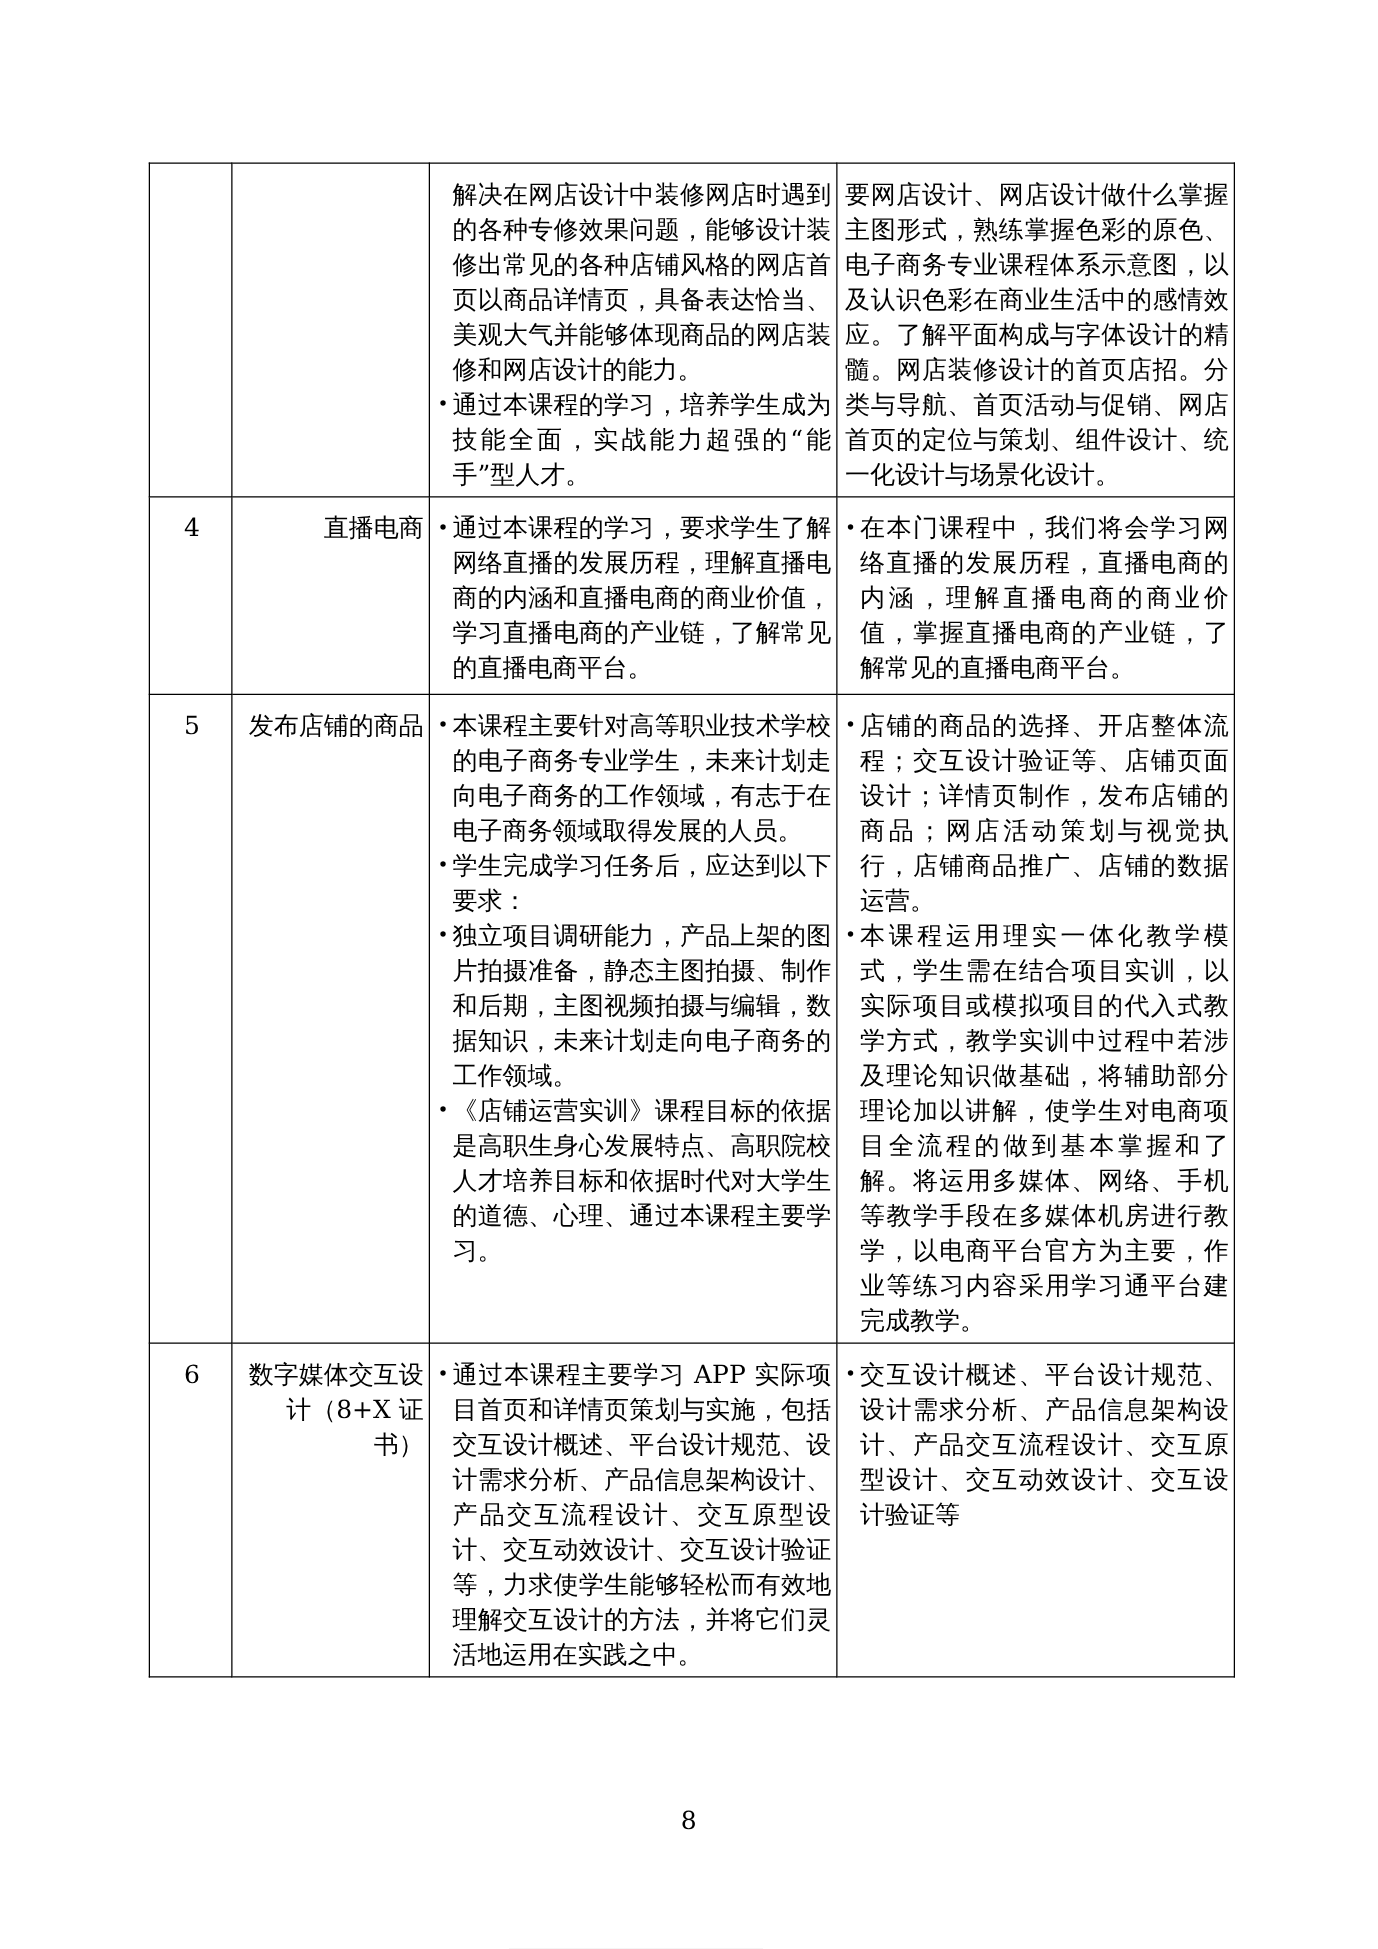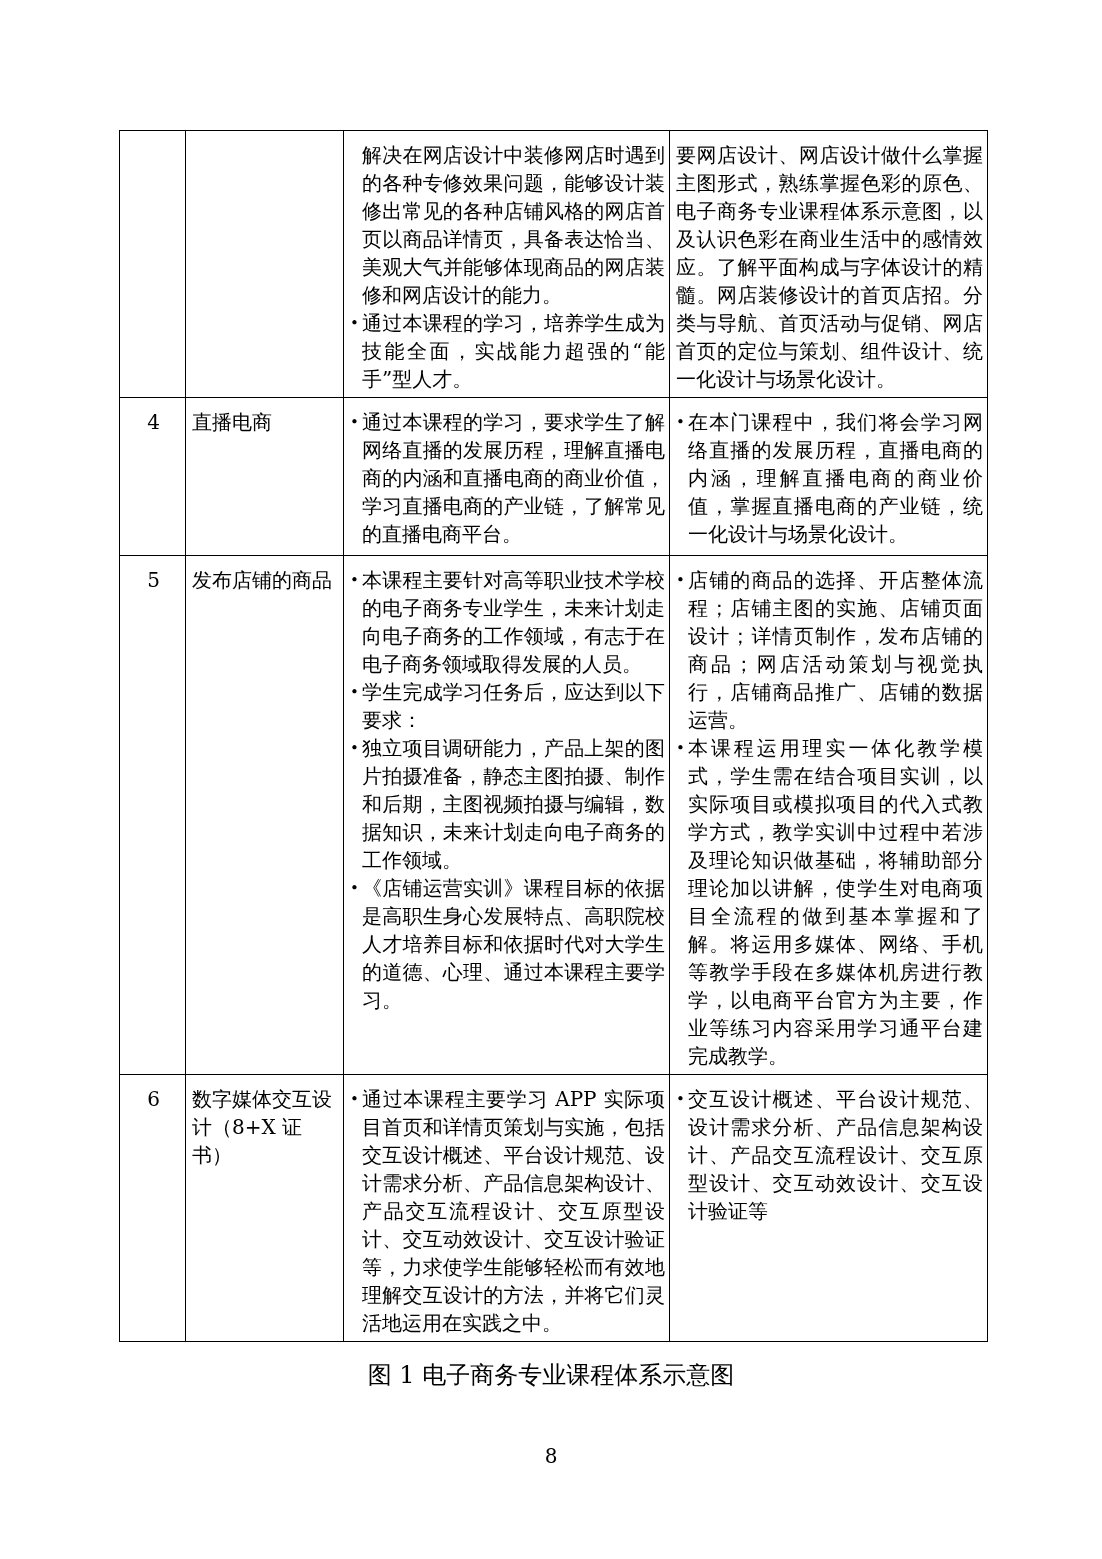--- a/index.html
+++ b/index.html
@@ -18,21 +18,21 @@
     table-layout:fixed;
   }
   table.doc-table td{
     border:1px solid #000000;
     vertical-align:top;
     font-size:20px;
     line-height:28px;
     padding:10px 4px 4px 6px;
   }
   td.c-num{text-align:center;padding-left:2px;padding-right:2px;}
-  td.c-name{padding-left:12px;padding-right:4px;text-align:left;}
+  td.c-name{padding-left:12px;padding-right:4px;text-align:right;}
   td.c-obj{padding-left:6px;padding-right:4px;margin-top:48px;}
   td.c-content{padding-left:11px;padding-right:8px;}
   .para{
     position:relative;
     text-align:justify;
     text-justify:inter-character;
   }
   .para.hang,.para.cont{padding-left:12px;}
   .para .bullet{
     position:absolute;left:0;top:0;
@@ -86,48 +86,47 @@
             <div class="para"><span>要网店设计、网店设计做什么掌握主图形式，熟练掌握色彩的原色、电子商务专业课程体系示意图，以及认识色彩在商业生活中的感情效应。了解平面构成与字体设计的精髓。网店装修设计的首页店招。分类与导航、首页活动与促销、网店首页的定位与策划、组件设计、统一化设计与场景化设计。</span></div>
           </td>
       </tr>
       <tr style="height:158px">
         <td class="c-num">4</td>
         <td class="c-name">直播电商</td>
         <td class="c-obj">
             <div class="para hang"><span class="bullet">•</span><span>通过本课程的学习，要求学生了解网络直播的发展历程，理解直播电商的内涵和直播电商的商业价值，学习直播电商的产业链，了解常见的直播电商平台。</span></div>
           </td>
         <td class="c-content">
-            <div class="para hang"><span class="bullet">•</span><span>在本门课程中，我们将会学习网络直播的发展历程，直播电商的内涵，理解直播电商的商业价值，掌握直播电商的产业链，统一化设计与场景化设计。</span></div>
+            <div class="para hang"><span class="bullet">•</span><span>在本门课程中，我们将会学习网络直播的发展历程，直播电商的内涵，理解直播电商的商业价值，掌握直播电商的产业链，了解常见的直播电商平台。</span></div>
           </td>
       </tr>
       <tr style="height:461px">
         <td class="c-num">5</td>
         <td class="c-name">发布店铺的商品</td>
         <td class="c-obj">
             <div class="para hang"><span class="bullet">•</span><span>本课程主要针对高等职业技术学校的电子商务专业学生，未来计划走向电子商务的工作领域，有志于在电子商务领域取得发展的人员。</span></div>
             <div class="para hang"><span class="bullet">•</span><span>学生完成学习任务后，应达到以下要求：</span></div>
             <div class="para hang"><span class="bullet">•</span><span>独立项目调研能力，产品上架的图片拍摄准备，静态主图拍摄、制作和后期，主图视频拍摄与编辑，数据知识，未来计划走向电子商务的工作领域。</span></div>
             <div class="para hang"><span class="bullet">•</span><span>《店铺运营实训》课程目标的依据是高职生身心发展特点、高职院校人才培养目标和依据时代对大学生的道德、心理、通过本课程主要学习。</span></div>
           </td>
         <td class="c-content">
-            <div class="para hang"><span class="bullet">•</span><span>店铺的商品的选择、开店整体流程；店铺主图的实施、店铺页面设计；详情页制作，发布店铺的商品；网店活动策划与视觉执行，店铺商品推广、店铺的数据运营。</span></div>
+            <div class="para hang"><span class="bullet">•</span><span>店铺的商品的选择、开店整体流程；交互设计验证等、店铺页面设计；详情页制作，发布店铺的商品；网店活动策划与视觉执行，店铺商品推广、店铺的数据运营。</span></div>
             <div class="para hang"><span class="bullet">•</span><span>本课程运用理实一体化教学模式，学生需在结合项目实训，以实际项目或模拟项目的代入式教学方式，教学实训中过程中若涉及理论知识做基础，将辅助部分理论加以讲解，使学生对电商项目全流程的做到基本掌握和了解。将运用多媒体、网络、手机等教学手段在多媒体机房进行教学，以电商平台官方为主要，作业等练习内容采用学习通平台建完成教学。</span></div>
           </td>
       </tr>
       <tr style="height:267px">
         <td class="c-num">6</td>
         <td class="c-name">数字媒体交互设计（8+X 证书）</td>
         <td class="c-obj">
             <div class="para hang"><span class="bullet">•</span><span>通过本课程主要学习 APP 实际项目首页和详情页策划与实施，包括交互设计概述、平台设计规范、设计需求分析、产品信息架构设计、产品交互流程设计、交互原型设计、交互动效设计、交互设计验证等，力求使学生能够轻松而有效地理解交互设计的方法，并将它们灵活地运用在实践之中。</span></div>
           </td>
         <td class="c-content">
             <div class="para hang"><span class="bullet">•</span><span>交互设计概述、平台设计规范、设计需求分析、产品信息架构设计、产品交互流程设计、交互原型设计、交互动效设计、交互设计验证等</span></div>
           </td>
       </tr>
     </tbody>
   </table>
 
 
-  <div class="figure-caption">图 1 电子商务专业课程体系示意图</div>
 
   <div class="page-number">8</div>
 
 </div>
 
 </body></html>

